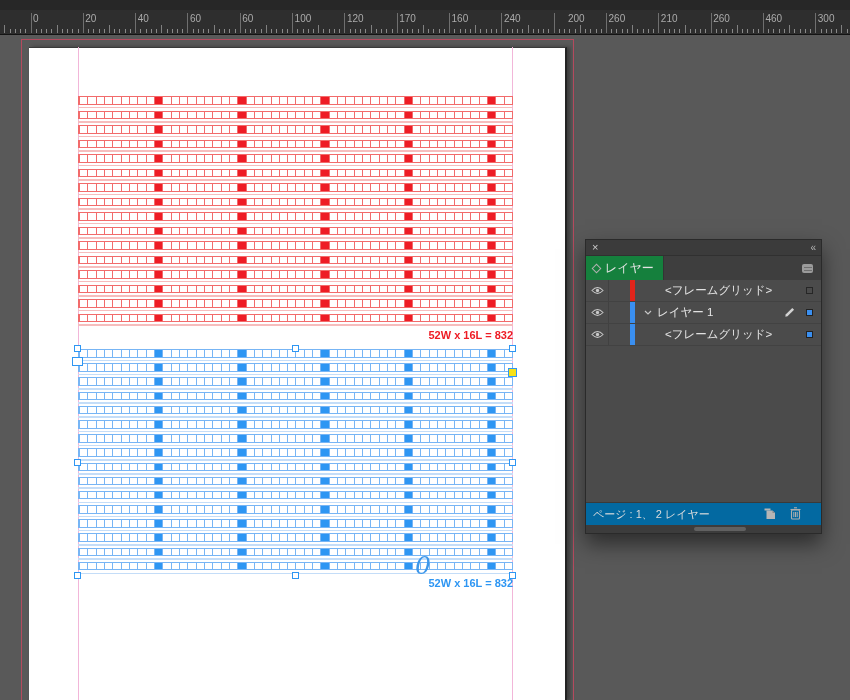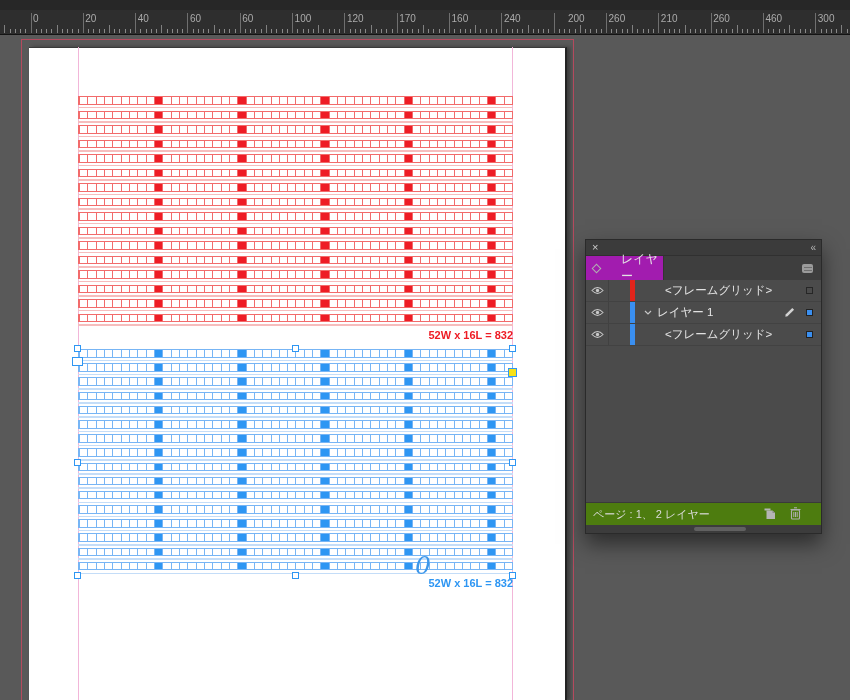--- a/index.html
+++ b/index.html
@@ -70,22 +70,22 @@
     color:#e6e6e6; font-size:11.5px;
   }
   .panel-titlebar{
     height:15px; background:#3b3b3b; border-bottom:1px solid #303030;
     display:flex; align-items:center; justify-content:space-between; padding:0 6px;
   }
   .panel-close{color:#cfcfcf; font-size:11px; line-height:1; cursor:default;}
   .panel-collapse{color:#b5b5b5; font-size:10px; line-height:1; letter-spacing:-1px;}
   .panel-tabbar{height:24px; background:#3e3e3e; position:relative; display:flex;}
   .panel-tab{
-    width:78px; height:24px; background:#a21caf; border-right:1px solid #343434;
-    display:flex; align-items:center; gap:21px; padding-left:7px; box-sizing:border-box;
+    width:78px; height:24px; background:#15803d; border-right:1px solid #343434;
+    display:flex; align-items:center; gap:5px; padding-left:7px; box-sizing:border-box;
     font-size:12px; color:#e3e3e3;
   }
   .tab-toggle-icon{
     width:5px; height:5px; border:1px solid #b0b0b0; transform:rotate(45deg);
     display:inline-block; flex:0 0 auto;
   }
   .panel-menu-icon{
     position:absolute; right:8px; top:8px; width:11px; height:9px;
     background:#9b9b9b; border-radius:2px;
   }
@@ -107,21 +107,21 @@
   .row-content{display:flex; align-items:center; padding-left:7px; gap:3px; flex:1 1 auto;}
   .chev{width:12px; display:flex; align-items:center; justify-content:center; color:#c6c6c6;}
   .indent{width:20px;}
   .row-label{white-space:nowrap; color:#e6e6e6;}
   .pen-icon{position:absolute; right:26px; top:5px;}
   .sel-square{
     position:absolute; right:8px; top:7px; width:7px; height:7px; box-sizing:border-box;
     border:1px solid #262626;
   }
   .panel-bottombar{
-    height:22px; border-top:1px solid #3a3a3a; background:#4d7c0f;
+    height:22px; border-top:1px solid #3a3a3a; background:#0369a1;
     display:flex; align-items:center; padding:0 7px; position:relative;
   }
   .panel-status{font-size:11px; color:#dcdcdc; white-space:nowrap;}
   .newlayer-icon{position:absolute; right:44px; top:5px;}
   .trash-icon{position:absolute; right:20px; top:4px;}
   .panel-scrollstrip{height:8px; background:#3c3c3c; position:relative;}
   .panel-scrollhandle{
     position:absolute; left:108px; top:2px; width:52px; height:4px;
     background:#616161; border-radius:2px;
   }

